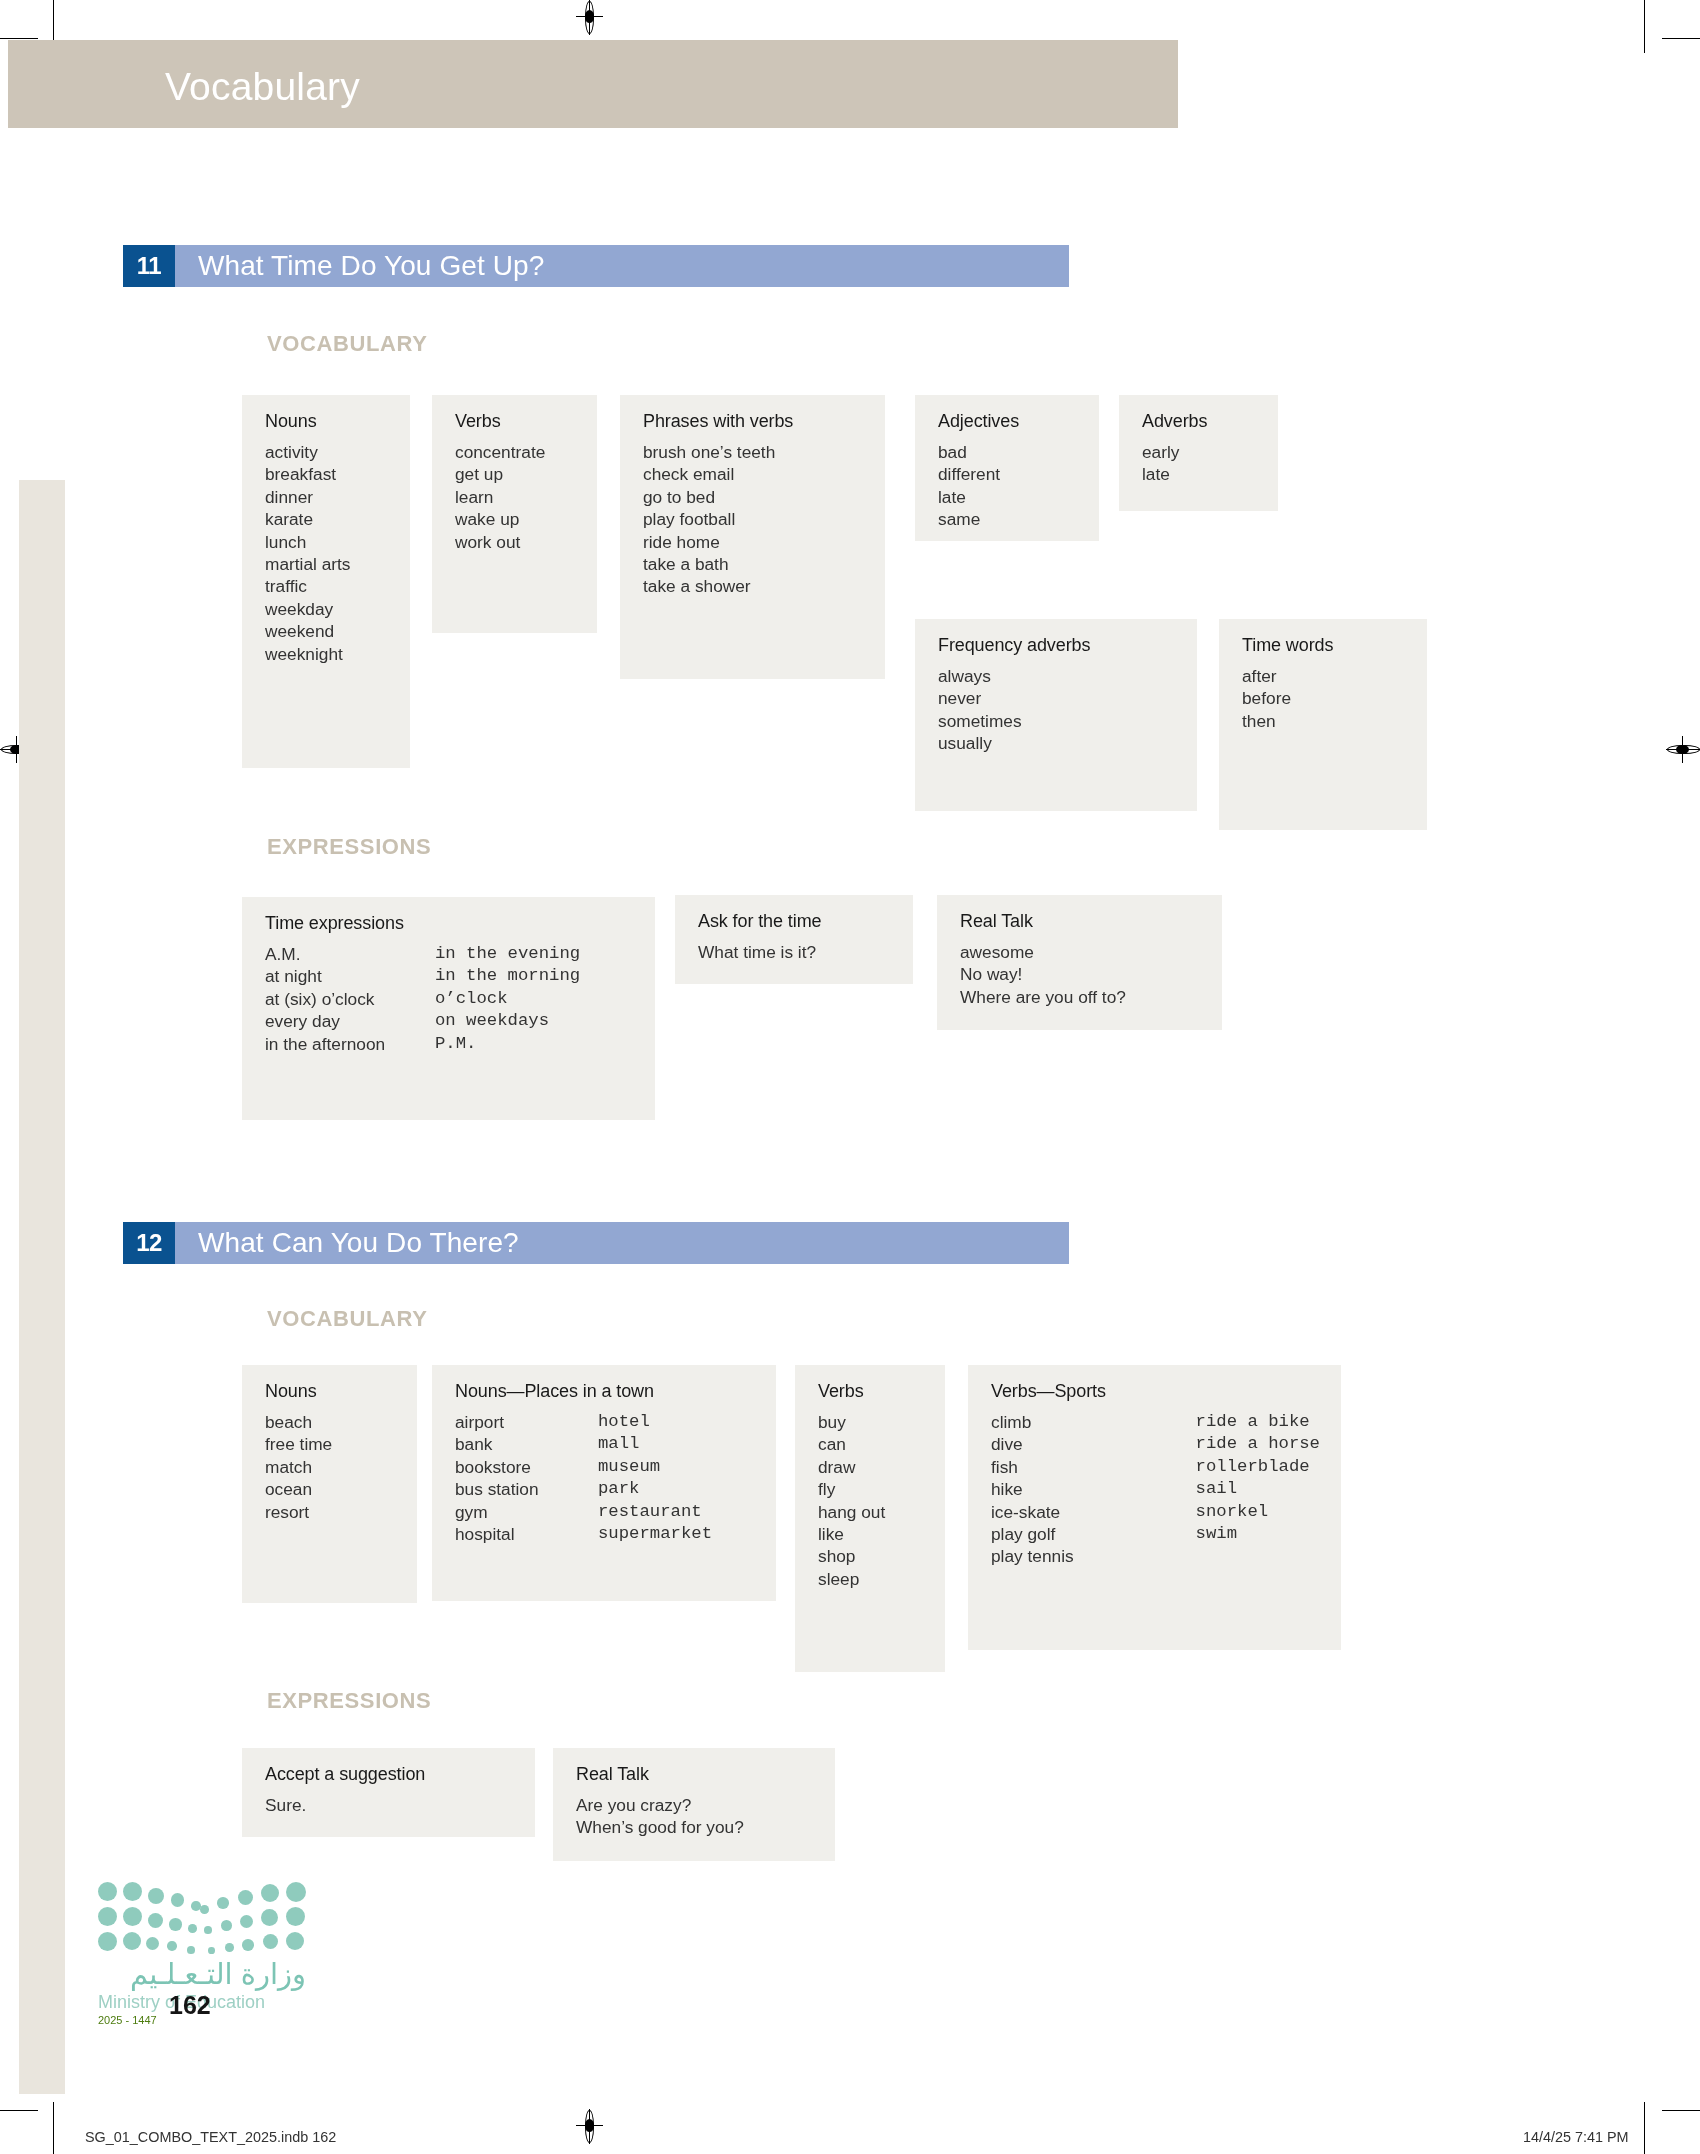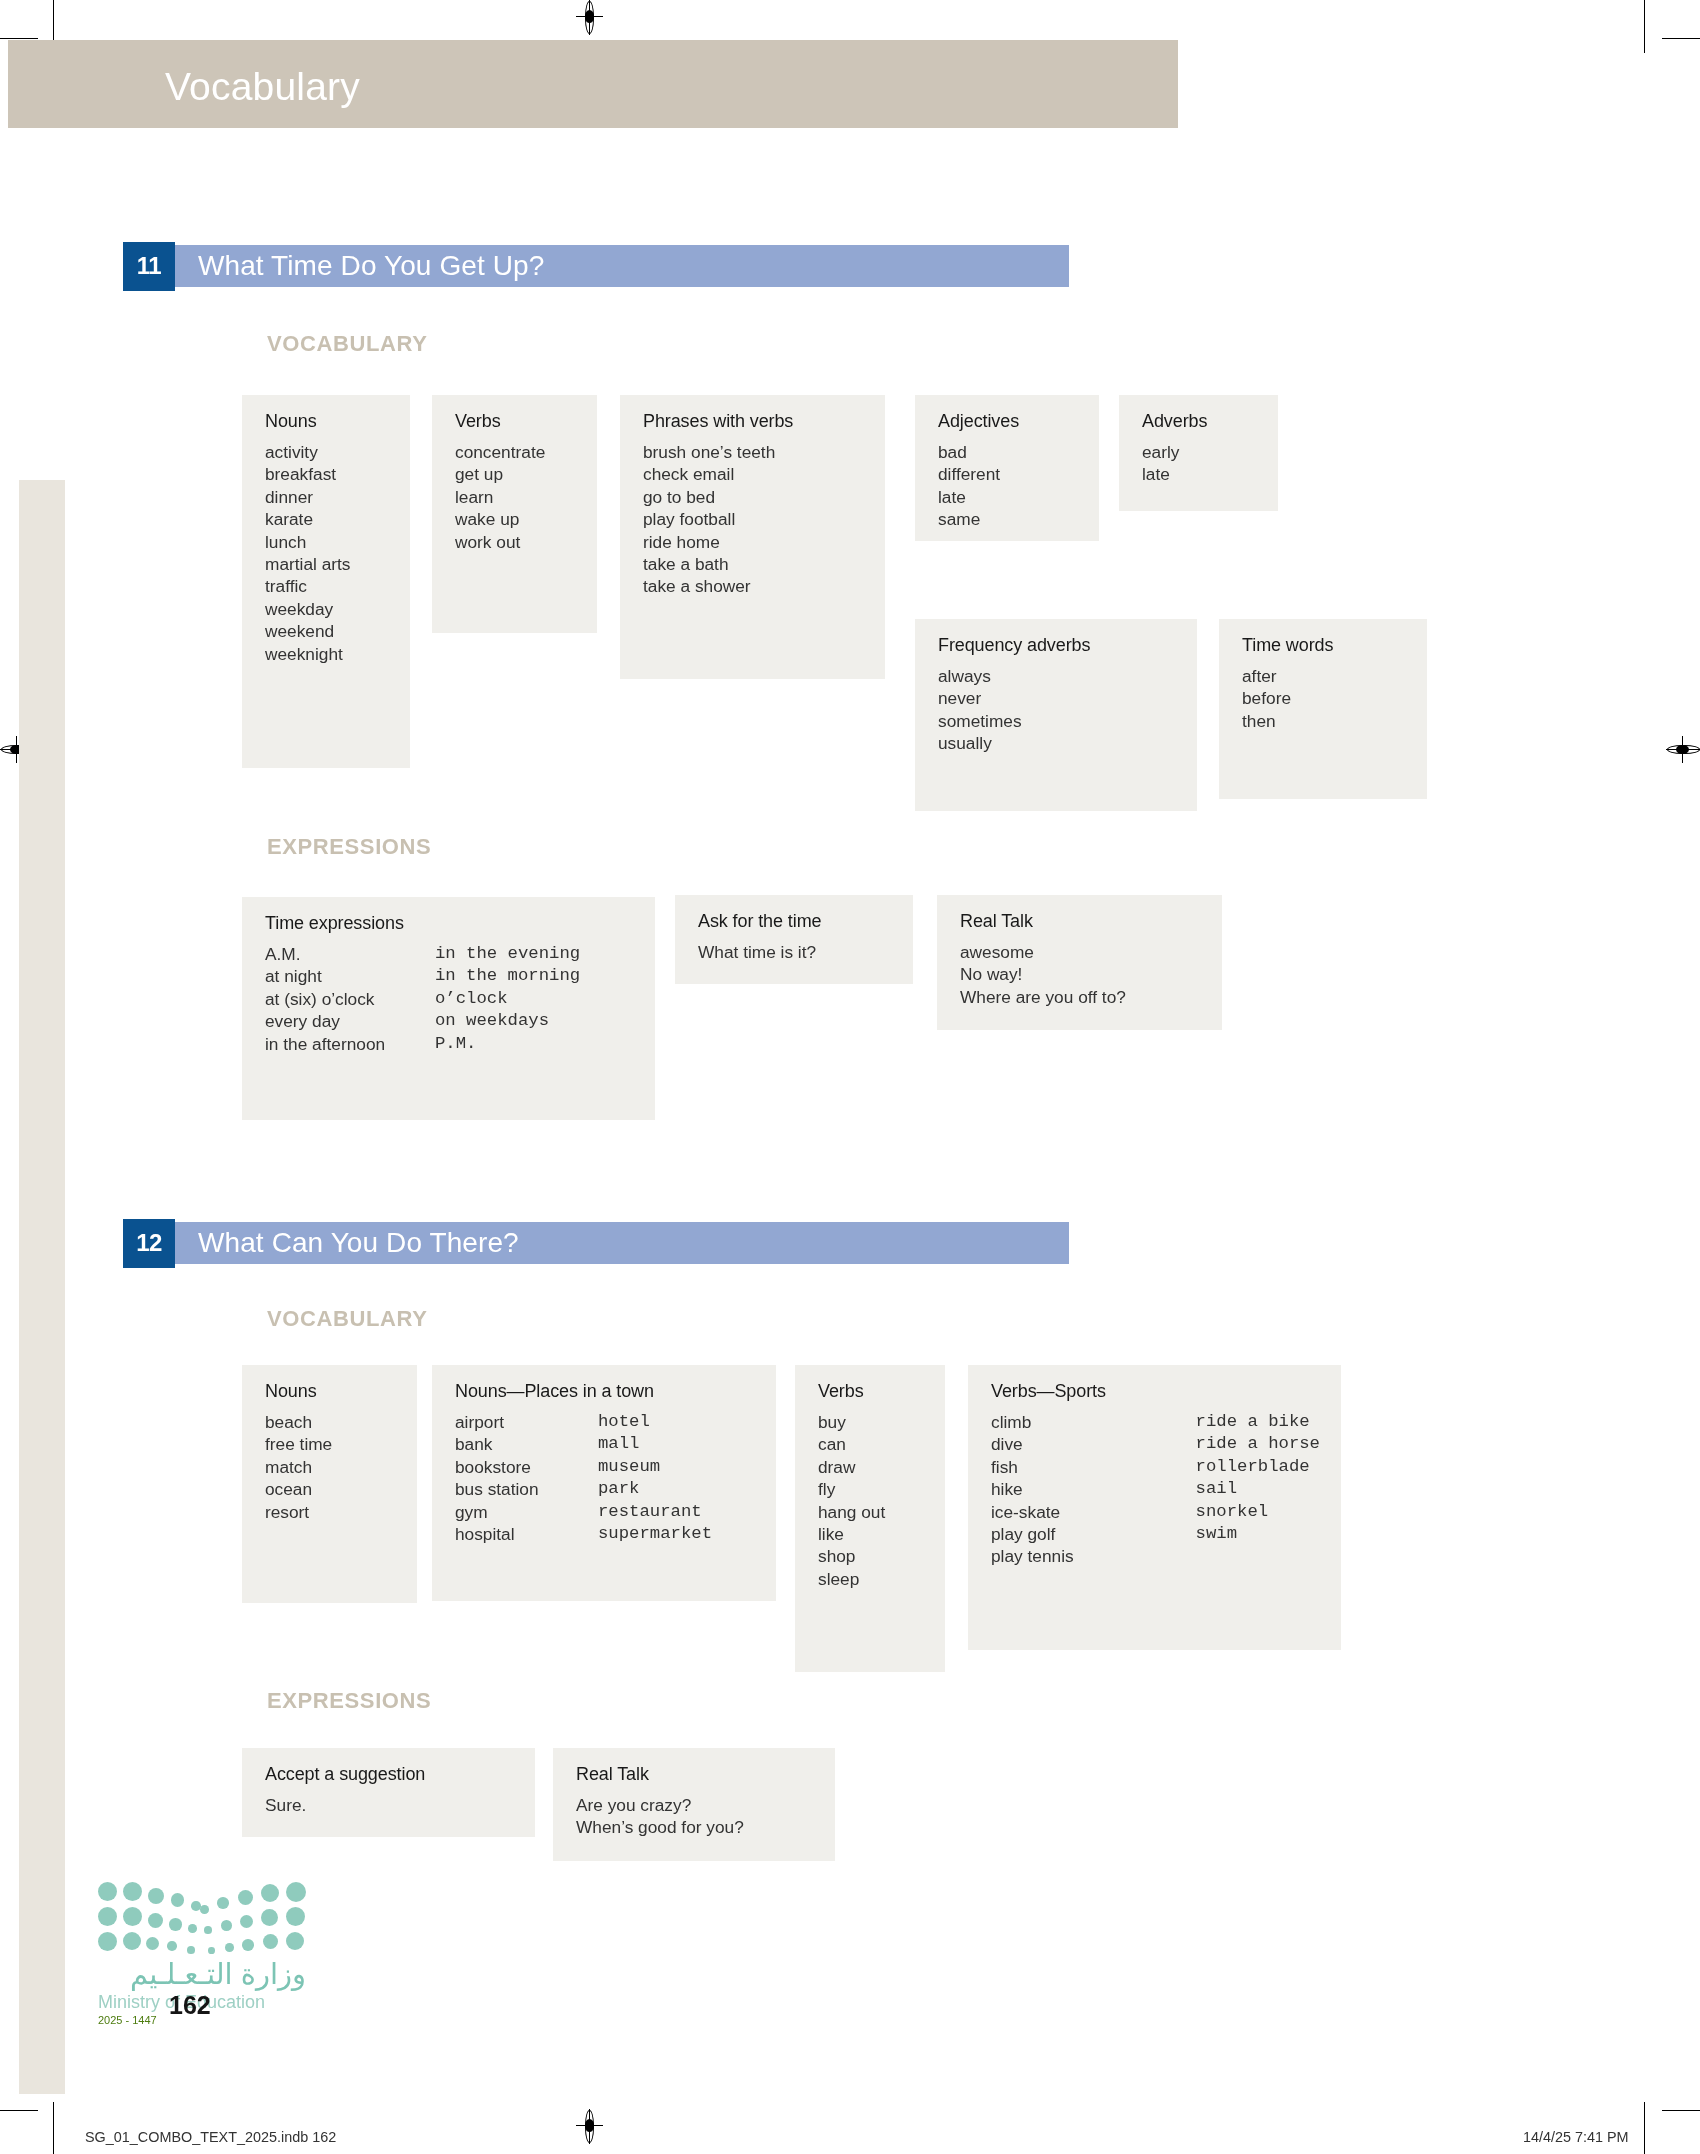--- a/index.html
+++ b/index.html
@@ -71,21 +71,21 @@
     position: absolute;
     height: 42px;
     left: 123px;
     width: 946px;
     background: #92a7d2;
     display: flex;
     align-items: center;
   }
   .unit-num {
     width: 52px;
-    height: 49px;
+    height: 42px;
     background: #0a5290;
     color: #fff;
     font-size: 24px;
     font-weight: 700;
     display: flex;
     align-items: center;
     justify-content: center;
     flex: 0 0 auto;
     letter-spacing: -0.5px;
   }
@@ -303,21 +303,21 @@
   <div class="vcols">
     <div class="vlist">
       <div>always</div>
       <div>never</div>
       <div>sometimes</div>
       <div>usually</div>
     </div>
   </div>
 </div>
 
-<div class="vbox" style="left:1219px; top:619px; width:208px; height:180px;">
+<div class="vbox" style="left:1219px; top:619px; width:208px; height:211px;">
   <h4>Time words</h4>
   <div class="vcols">
     <div class="vlist">
       <div>after</div>
       <div>before</div>
       <div>then</div>
     </div>
   </div>
 </div>
 

